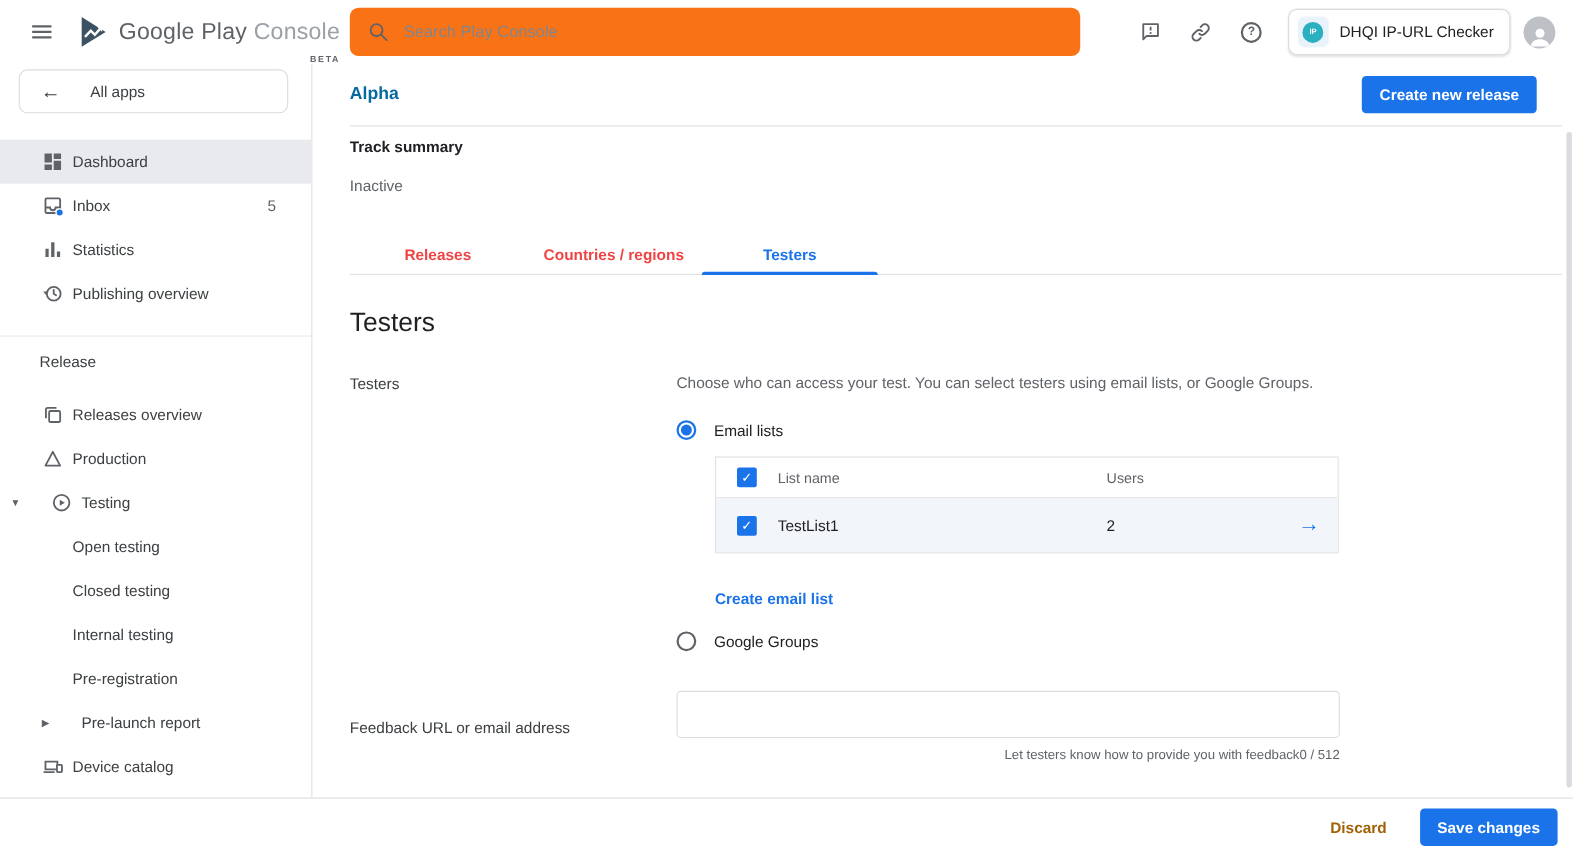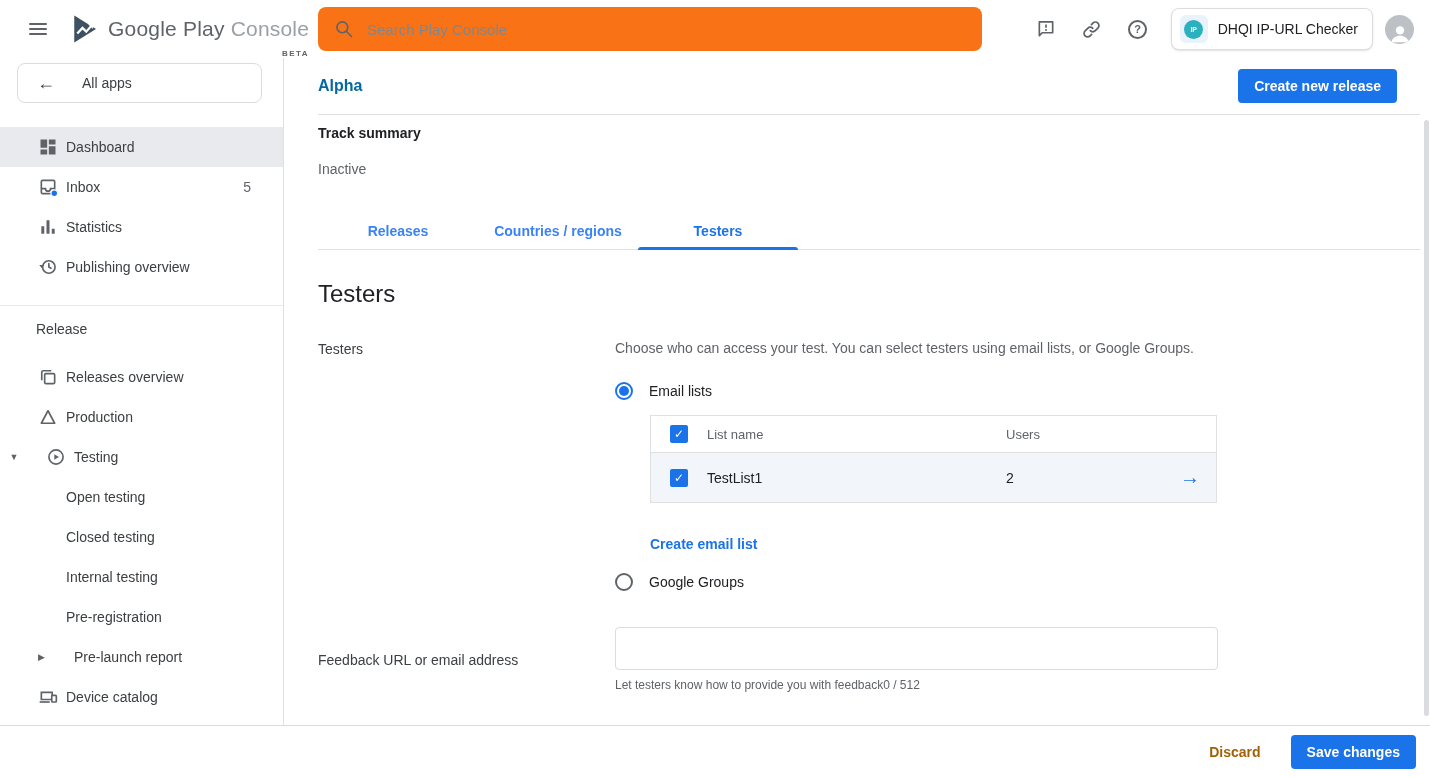--- a/index.html
+++ b/index.html
@@ -52,21 +52,21 @@
   
   .main { flex:1; padding:0 10px 0 34px; overflow:hidden; }
   .page-head { height:57px; display:flex; align-items:center; justify-content:space-between; border-bottom:1px solid #e0e0e0; }
   .page-title { font-size:16px; font-weight:bold; color:#0369a1; }
   .btn-primary { background:#1a73e8; color:#fff; border:none; border-radius:4px; font-size:14px; font-weight:bold; padding:9px 16px; cursor:pointer; font-family:inherit; }
   .page-head .btn-primary { margin-right:23px; }
   .track-summary { margin-top:10px; font-size:14px; font-weight:bold; color:#202124; }
   .track-status { margin-top:20px; font-size:14px; color:#5f6368; }
 
   .tabs { margin-top:36px; display:flex; border-bottom:1px solid #e0e0e0; }
-  .tab { min-width:160px; height:36px; display:flex; align-items:center; justify-content:center; font-size:14px; font-weight:bold; color:#3b82f6; cursor:pointer; position:relative; }
+  .tab { min-width:160px; height:36px; display:flex; align-items:center; justify-content:center; font-size:14px; font-weight:bold; color:#ef4444; cursor:pointer; position:relative; }
   .tab.active { color:#1a73e8; }
   .tab.active::after { content:""; position:absolute; left:0; right:0; bottom:-1px; height:3px; background:#1a73e8; border-radius:3px 3px 0 0; }
 
   .section-heading { margin-top:30px; font-size:24px; font-weight:normal; color:#202124; }
 
   .form-row { display:grid; grid-template-columns:297px 1fr; }
   .form-row.first { margin-top:32px; }
   .form-label { font-size:14px; color:#3c4043; padding-top:1px; }
   .form-desc { font-size:14px; color:#5f6368; }
 
@@ -85,21 +85,21 @@
   .t-data .t-cell { font-size:14px; color:#202124; }
   .cb-cell { display:flex; justify-content:center; }
   .checkbox { width:18px; height:18px; background:#1a73e8; border-radius:2px; display:flex; align-items:center; justify-content:center; color:#fff; font-size:12px; font-weight:bold; cursor:pointer; }
   .row-arrow { color:#1a73e8; font-size:20px; text-align:center; cursor:pointer; }
 
   .link { margin:33px 0 0 35px; display:inline-block; font-size:14px; font-weight:bold; color:#1a73e8; cursor:pointer; background:none; border:none; font-family:inherit; padding:0; }
   .gg-wrap { margin-top:20px; }
 
   .form-row.feedback { margin-top:36px; align-items:center; }
   .feedback-input { width:603px; height:43px; border:1px solid #dadce0; border-radius:4px; font-size:14px; padding:0 14px; color:#202124; outline:none; font-family:inherit; background:#fff; }
-  .helper-row { width:603px; display:flex; justify-content:flex-start; margin-top:8px; }
+  .helper-row { width:603px; display:flex; justify-content:flex-end; margin-top:8px; }
   .helper-row span { font-size:12px; color:#5f6368; }
 
   
   .footer { height:52px; border-top:1px solid #dadce0; display:flex; align-items:center; justify-content:flex-end; gap:24px; padding-right:14px; background:#fff; }
   .btn-text { background:none; border:none; font-size:14px; font-weight:bold; color:#a16207; cursor:pointer; font-family:inherit; padding:8px 6px; }
 
   .scrollbar { position:absolute; right:1px; top:120px; width:5px; height:596px; background:#dadce0; border-radius:3px; }
 
   svg.gicon { display:block; }
 </style>

